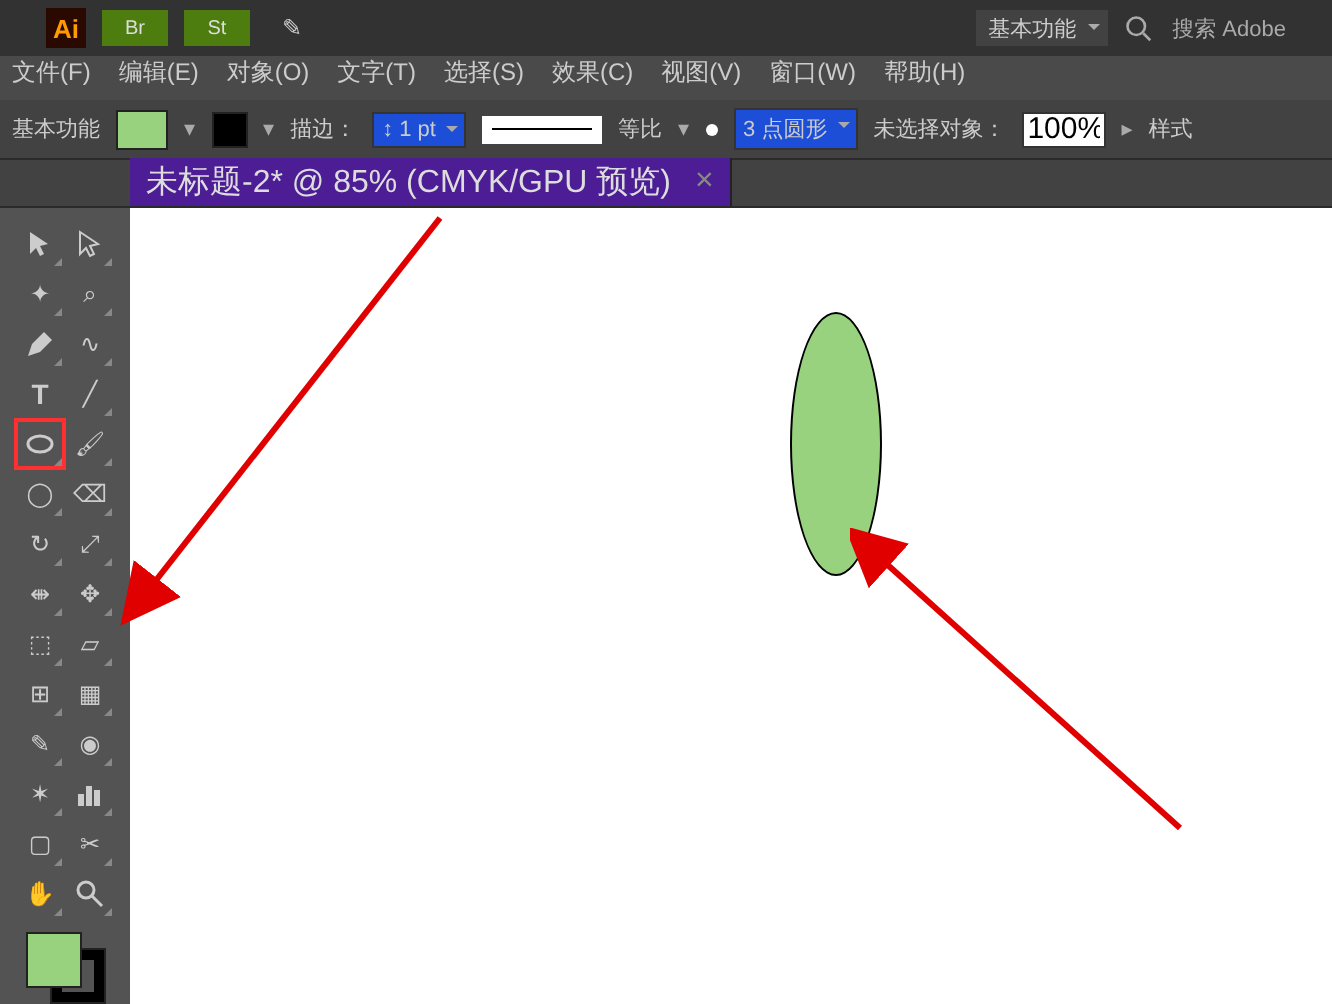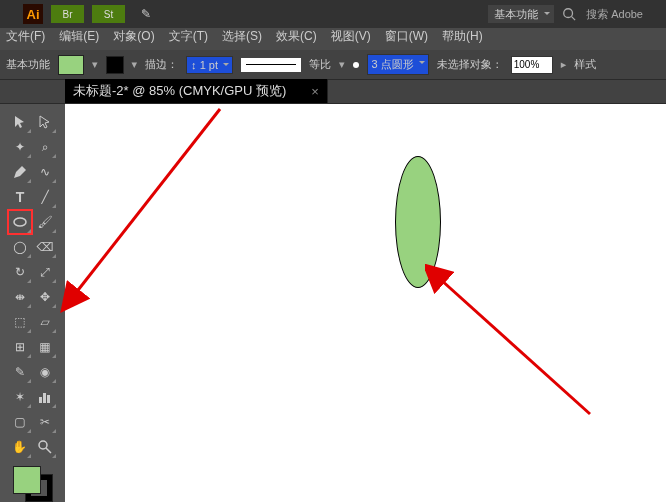--- a/index.html
+++ b/index.html
@@ -15,24 +15,24 @@
 .menubar{height:22px;background:#4a4a4a;display:flex;padding:0 6px;gap:14px;font-size:12px}
 .menubar span{cursor:default}
 .controlbar{height:30px;background:#424242;display:flex;align-items:center;padding:0 6px;gap:8px;font-size:11px;border-bottom:1px solid #2a2a2a}
 .swatch{width:26px;height:20px;border:1px solid #222;position:relative}
 .swatch.fill{background:#98d27f}
 .swatch.black{background:#000;width:18px;height:18px}
 .ctrl-drop{padding:2px 14px 2px 4px;background:#1d4ed8;border:1px solid #333;position:relative}
 .ctrl-drop::after{content:"";position:absolute;right:3px;top:6px;border:3px solid transparent;border-top-color:#aaa}
 .stroke-preview{width:60px;height:14px;background:#fff;position:relative;display:flex;align-items:center;justify-content:center}
 .stroke-preview::before{content:"";width:50px;height:1px;background:#000}
-.opacity-field{width:42px;height:18px;background:#fff;color:#000;border:1px solid #333;padding:0 2px;font-size:10px}
+.opacity-field{width:42px;height:18px;background:#fff;color:#000;border:1px solid #333;padding:0 2px;font-size:15px}
 .tabbar{height:24px;background:#424242;display:flex;align-items:flex-end;border-bottom:1px solid #2a2a2a}
 .tool-spacer{width:65px}
-.doc-tab{height:24px;background:#000000;padding:0 8px;display:flex;align-items:center;gap:25px;font-size:13px;color:#ddd;border-right:1px solid #222}
+.doc-tab{height:24px;background:#4c1d95;padding:0 8px;display:flex;align-items:center;gap:12px;font-size:16px;color:#ddd;border-right:1px solid #222}
 .doc-tab .close{color:#888}
 .main{display:flex;height:calc(502px - 28px - 22px - 30px - 24px)}
 .toolpanel{width:65px;background:#535353;display:flex;flex-direction:column;align-items:center;padding-top:6px;gap:1px}
 .tool-row{display:flex;gap:1px}
 .tool{width:24px;height:24px;display:flex;align-items:center;justify-content:center;color:#ccc;position:relative}
 .tool.highlighted{outline:2px solid #ff3030;outline-offset:-1px}
 .tool svg{width:16px;height:16px}
 .tool.corner::after{content:"";position:absolute;right:1px;bottom:1px;border:2px solid transparent;border-right-color:#888;border-bottom-color:#888}
 .color-swatches{width:40px;height:40px;position:relative;margin-top:6px}
 .fg-sw{position:absolute;width:28px;height:28px;background:#98d27f;border:1px solid #222;top:0;left:0}

